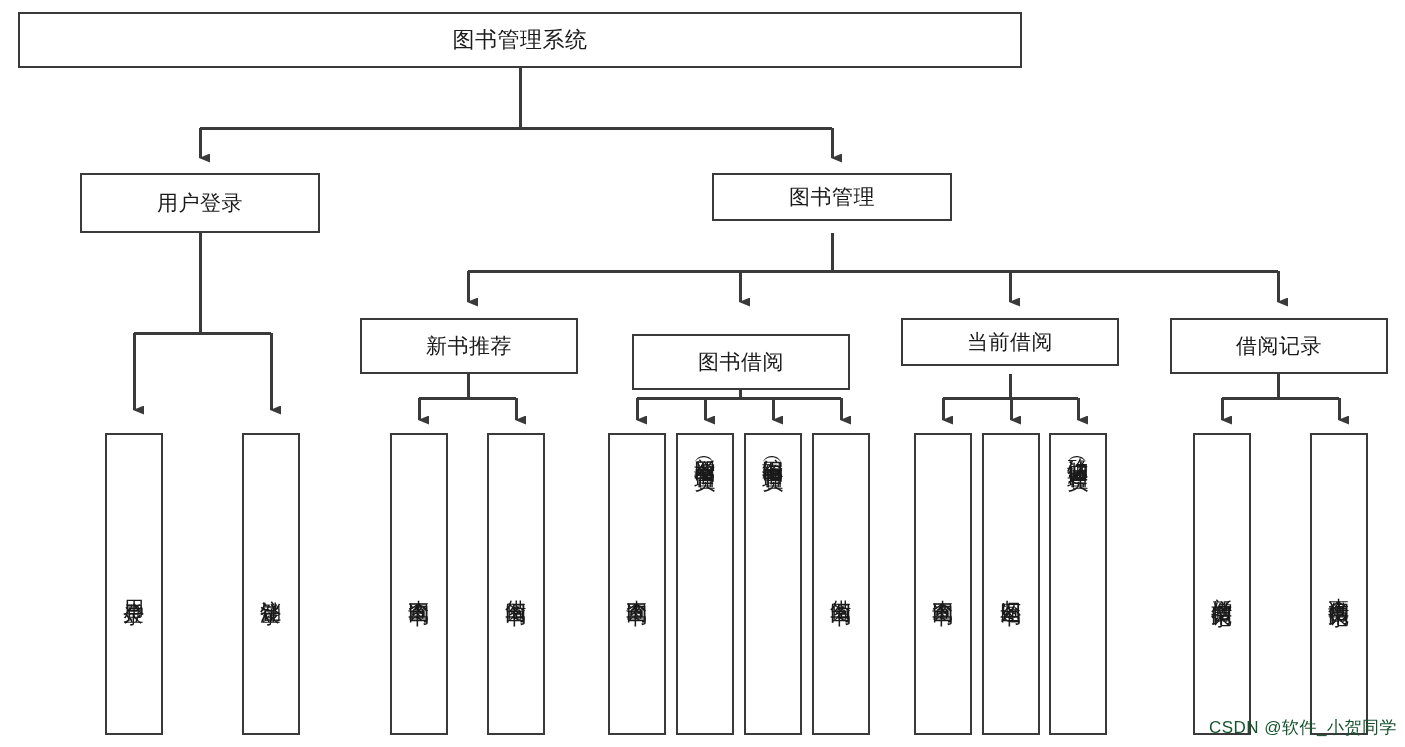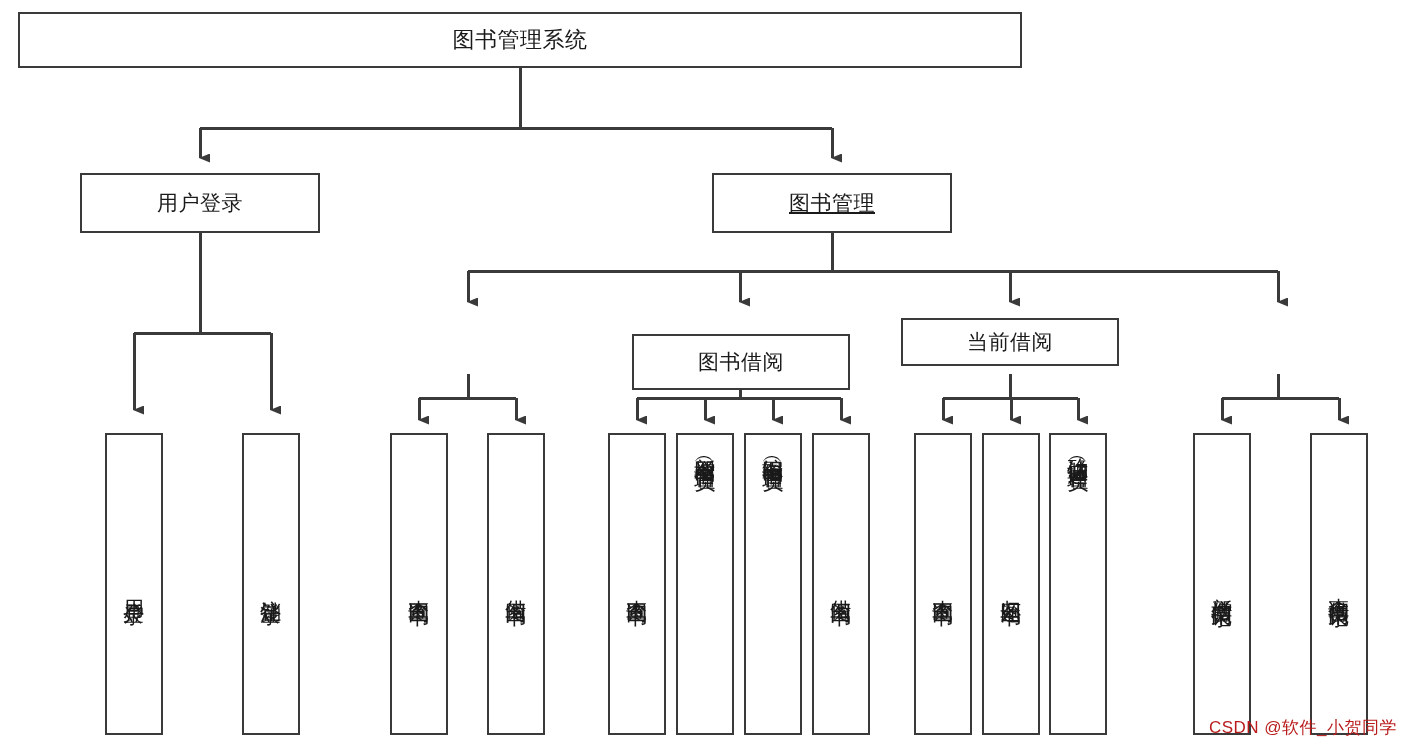--- a/index.html
+++ b/index.html
@@ -59,21 +59,21 @@
     margin: 0 auto;
   }
   .node-v.center-v {
     align-items: center;
   }
   #watermark {
     position: absolute;
     right: 8px;
     bottom: 8px;
     font-size: 17px;
-    color: #b91c1c;
+    color: #14532d;
     white-space: nowrap;
     letter-spacing: 0.5px;
   }
 </style>
 </head>
 <body>
 
 <div id="diagram-root">
 
   <svg id="edge-layer" viewBox="0 0 1405 747" xmlns="http://www.w3.org/2000/svg">
@@ -127,30 +127,36 @@
     </g>
   </svg>
 
   <div class="node node-root" style="left:18px; top:12px; width:1004px; height:56px;font-family:Liberation Serif, serif;">
     <span class="node-h">图书管理系统</span>
   </div>
 
   <div class="node" style="left:80px; top:173px; width:240px; height:60px;">
     <span class="node-h">用户登录</span>
   </div>
-  <div class="node" style="left:712px; top:173px; width:240px; height:60px;text-decoration:underline;">
+  <div class="node" style="left:712px; top:173px; width:240px; height:48px;">
     <span class="node-h">图书管理</span>
   </div>
 
+  <div class="node" style="left:360px; top:318px; width:218px; height:56px;">
+    <span class="node-h">新书推荐</span>
+  </div>
   <div class="node" style="left:632px; top:318px; width:218px; height:56px;margin-top:16px;">
     <span class="node-h">图书借阅</span>
   </div>
   <div class="node" style="left:901px; top:318px; width:218px; height:48px;">
     <span class="node-h">当前借阅</span>
   </div>
+  <div class="node" style="left:1170px; top:318px; width:218px; height:56px;">
+    <span class="node-h">借阅记录</span>
+  </div>
 
   <div class="node node-v center-v" style="left:105px; top:433px; width:58px; height:302px;">
     <span class="label-v">用户登录</span>
   </div>
   <div class="node node-v center-v" style="left:242px; top:433px; width:58px; height:302px;">
     <span class="label-v">注销登录</span>
   </div>
 
   <div class="node node-v center-v" style="left:390px; top:433px; width:58px; height:302px;">
     <span class="label-v">查询图书</span>

